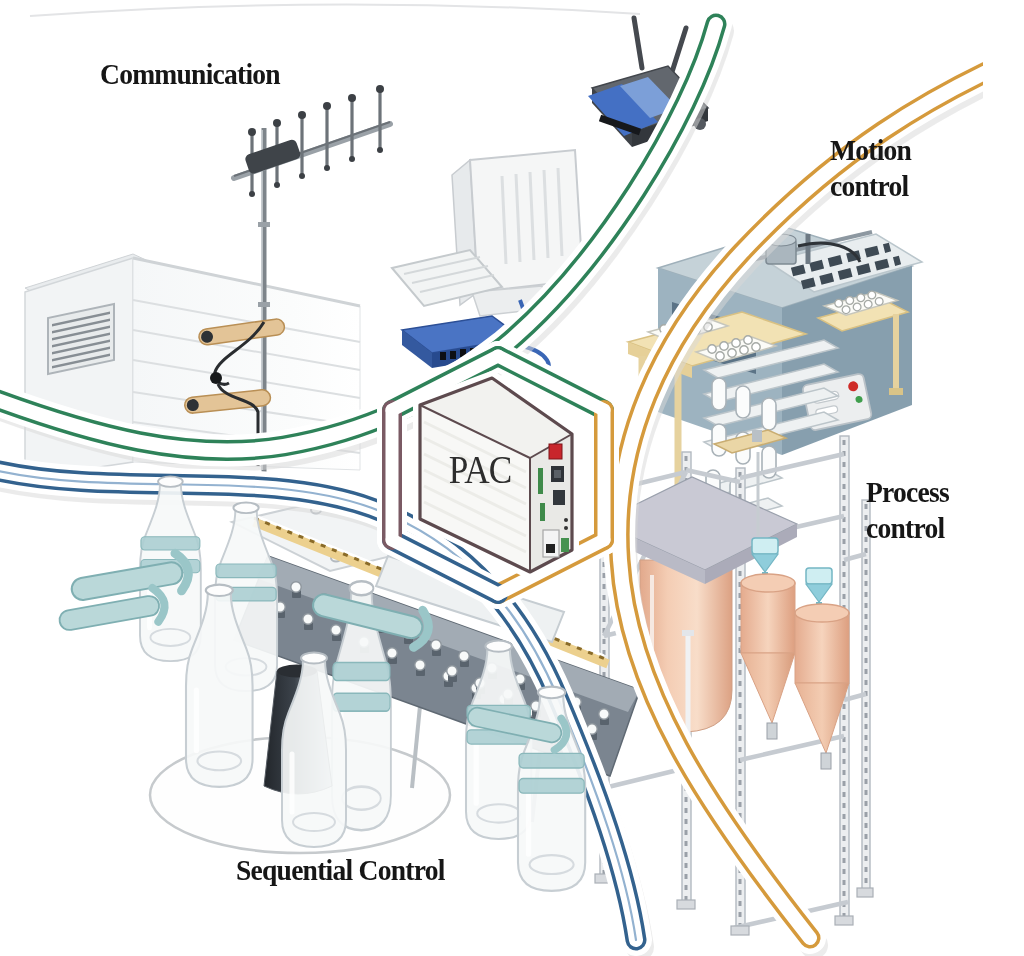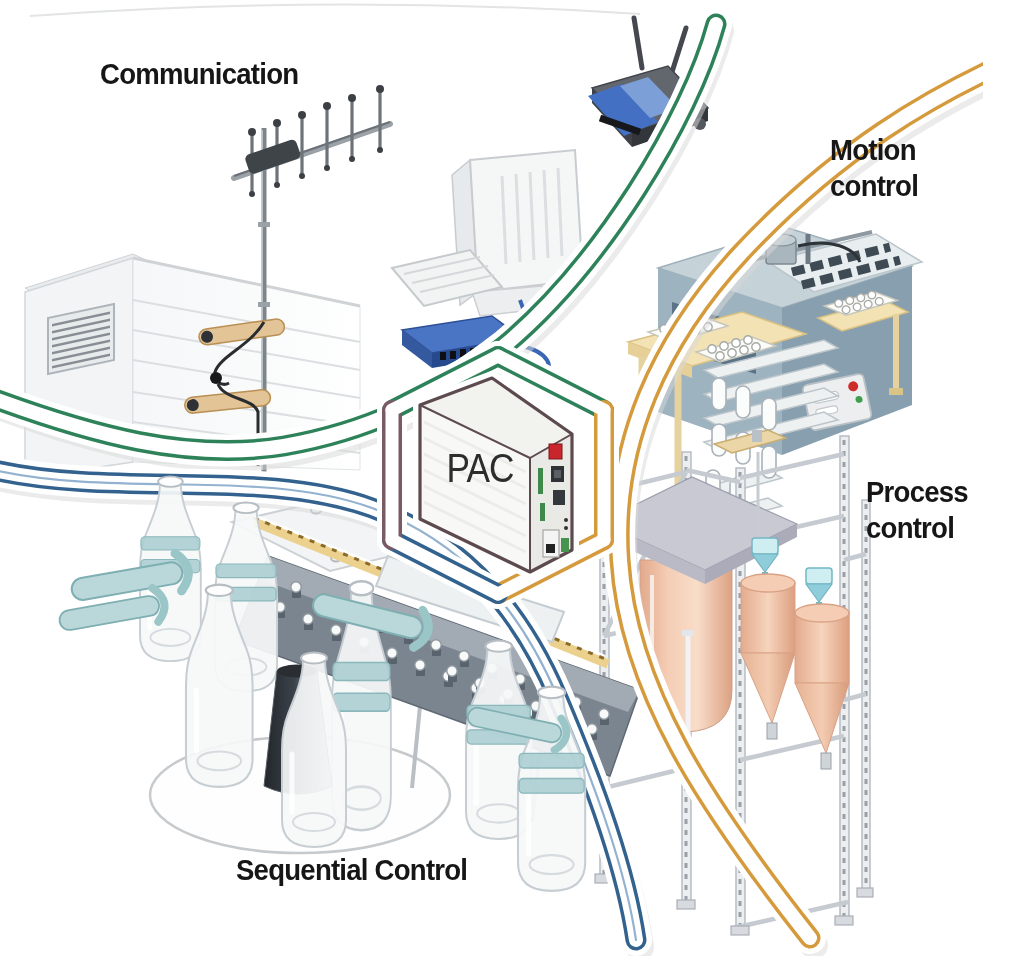--- a/index.html
+++ b/index.html
@@ -1,17 +1,17 @@
 <!DOCTYPE html>
 <html><head>
 <meta charset="utf-8">
 <style>
   html,body{margin:0;padding:0;background:#ffffff;}
   #stage{position:relative;width:983px;height:956px;background:#ffffff;overflow:hidden;
-         font-family:Liberation Sans, sans-serif;}
+         font-family:Liberation Serif, serif;}
   #art{position:absolute;left:0;top:0;}
   .lbl{position:absolute;font-weight:bold;color:#161616;font-size:29px;letter-spacing:-0.8px;
        transform:scaleX(.95);transform-origin:left top;white-space:nowrap;line-height:36px;}
   #pac-label{position:absolute;left:424px;top:446px;width:112px;text-align:center;
              font-weight:normal;color:#2d2d2d;font-size:40px;letter-spacing:-1px;
              transform:scaleX(.88);transform-origin:center top;}
 </style>
 </head>
 <body>
 

